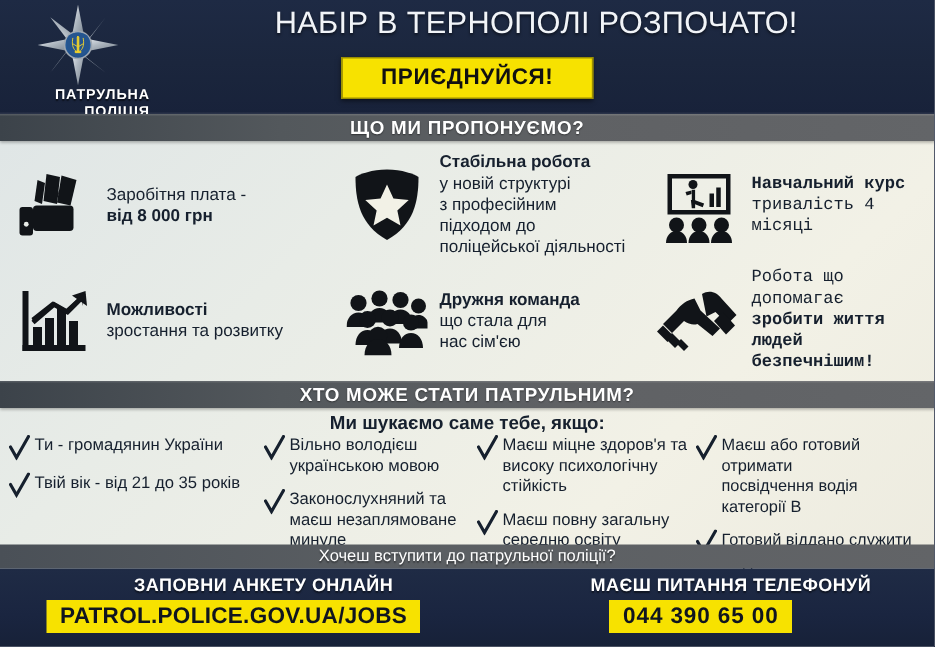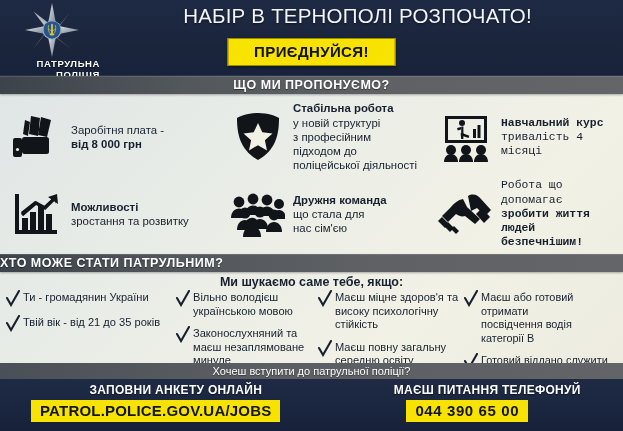--- a/index.html
+++ b/index.html
@@ -88,20 +88,21 @@
 
   
   .bar {
     position: relative;
     height: 18px;
     background: linear-gradient(90deg, #3c434a 0%, #53585c 30%, #5f6164 60%, #636568 100%);
     color: #ffffff;
     font-size: 12.5px;
     font-weight: bold;
     letter-spacing: 0.5px;
+    text-align: center;
     line-height: 18px;
     text-shadow: 0 1px 1px rgba(0,0,0,.45);
     box-shadow: inset 0 1px 0 rgba(255,255,255,.12), 0 1px 2px rgba(0,0,0,.3);
   }
   .bar.bar-offer { text-align: center; padding-right: 0; }
 
   
   .offers {
     padding: 4px 0 2px 0;
   }

